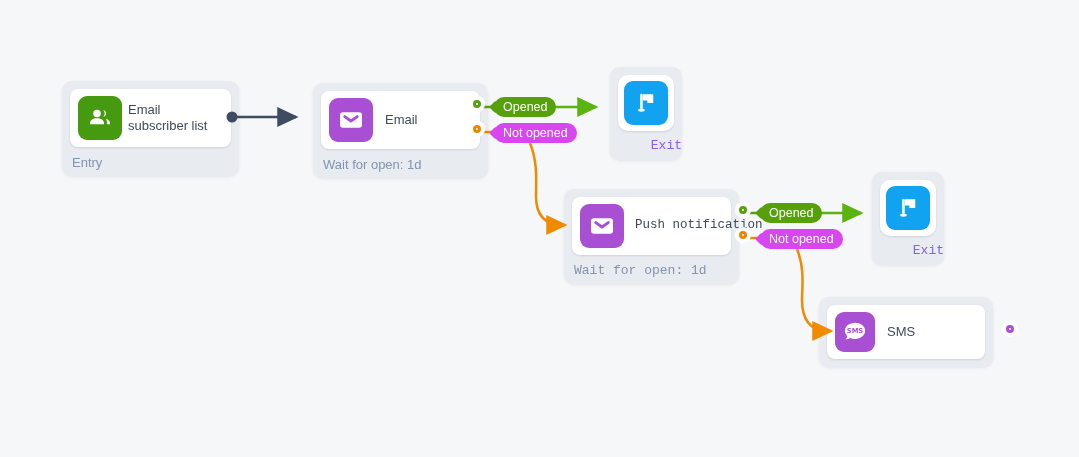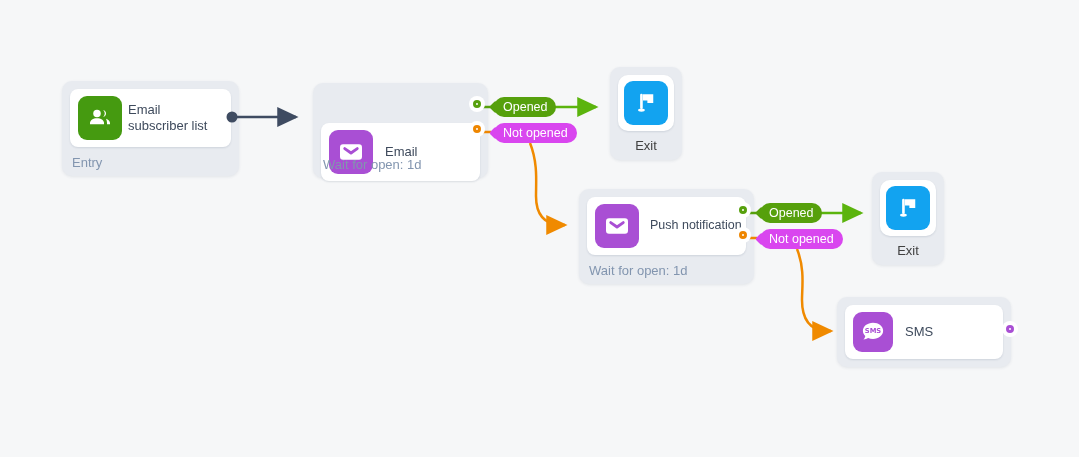--- a/index.html
+++ b/index.html
@@ -28,21 +28,21 @@
   .icon-purple { background:#a94fd4; }
   .icon-blue   { background:#12a3f0; }
   .title { font-size:13px; line-height:1.25; color:#3e4a5c; }
   .nowrap { white-space:nowrap; }
   .sub {
     position:absolute; left:10px; bottom:6px;
     font-size:13px; color:#8295af;text-align:center;
   }
   .exit-label {
     position:absolute; left:0; bottom:7px; width:100%;
-    text-align:center; font-size:13px; color:#404040;
+    text-align:right; font-size:13px; color:#8b5cf6;font-family:Liberation Mono, monospace;
   }
   
   .exit-card {
     position:absolute; left:8px; top:8px; width:56px; height:56px;
     background:#fff; border-radius:10px;
     box-shadow:0 1px 2px rgba(50,70,100,.14);
     display:flex; align-items:center; justify-content:center;
   }
   
   .port {
@@ -119,21 +119,21 @@
           <path d="M14.6 5.5c1.3.4 2.2 1.5 2.2 2.8s-.9 2.4-2.2 2.8a4.3 4.3 0 0 0 0-5.6z"></path>
           <path d="M16.8 12.5c1.9.7 3.2 1.9 3.2 3.5v1h-2.4v-1c0-1.4-.3-2.6-.8-3.5z"></path>
         </svg>
       </span>
       <span class="title" style="max-width:104px;">Email subscriber list</span>
     </div>
     <span class="sub">Entry</span>
   </div>
 
   <div class="node" style="left:313px; top:83px; width:175px; height:95px;">
-    <div class="card" style="width:159px; height:58px;margin-top:32px;">
+    <div class="card" style="width:159px; height:58px;">
       <span class="node-icon icon-purple">
         <svg viewBox="0 0 24 24">
           <rect x="3.2" y="5.8" width="17.6" height="12.4" rx="2.4" fill="#fff"></rect>
           <path d="M7 9.3l5 3.5 5-3.5" fill="none" stroke="#a94fd4" stroke-width="2.3" stroke-linecap="round" stroke-linejoin="round"></path>
         </svg>
       </span>
       <span class="title nowrap">Email</span>
     </div>
     <span class="sub">Wait for open: 1d</span>
   </div>
@@ -148,21 +148,21 @@
         <svg viewBox="0 0 24 24" fill="#fff">
           <path d="M9.6 5h8.2v6.9h-4.7v-1.9H9.6z"></path>
           <rect x="7.3" y="4.6" width="2.1" height="12.2" rx="1"></rect>
           <ellipse cx="8.35" cy="17.6" rx="2.7" ry="1.3"></ellipse>
         </svg>
       </span>
     </div>
     <span class="exit-label">Exit</span>
   </div>
 
-  <div class="node" style="left:579px; top:189px; width:175px; height:95px;">
+  <div class="node" style="left:564px; top:189px; width:175px; height:95px;font-family:Liberation Mono, monospace;">
     <div class="card" style="width:159px; height:58px; gap:11px;">
       <span class="node-icon icon-purple">
         <svg viewBox="0 0 24 24">
           <rect x="3.2" y="5.8" width="17.6" height="12.4" rx="2.4" fill="#fff"></rect>
           <path d="M7 9.3l5 3.5 5-3.5" fill="none" stroke="#a94fd4" stroke-width="2.3" stroke-linecap="round" stroke-linejoin="round"></path>
         </svg>
       </span>
       <span class="title nowrap" style="font-size:12.5px;">Push notification</span>
     </div>
     <span class="sub">Wait for open: 1d</span>
@@ -178,21 +178,21 @@
         <svg viewBox="0 0 24 24" fill="#fff">
           <path d="M9.6 5h8.2v6.9h-4.7v-1.9H9.6z"></path>
           <rect x="7.3" y="4.6" width="2.1" height="12.2" rx="1"></rect>
           <ellipse cx="8.35" cy="17.6" rx="2.7" ry="1.3"></ellipse>
         </svg>
       </span>
     </div>
     <span class="exit-label">Exit</span>
   </div>
 
-  <div class="node" style="left:837px; top:297px; width:174px; height:70px;">
+  <div class="node" style="left:819px; top:297px; width:174px; height:70px;">
     <div class="card" style="width:158px; height:54px;">
       <span class="node-icon icon-purple" style="width:40px; height:40px;">
         <svg viewBox="0 0 24 24">
           <path fill="#fff" d="M12 4.6c-4.5 0-8.1 2.9-8.1 6.4 0 1.6.7 3 1.9 4.1-.1.9-.6 2-1.5 2.9 1.5-.1 2.8-.6 3.8-1.2 1.2.4 2.5.7 3.9.7 4.5 0 8.1-2.9 8.1-6.5S16.5 4.6 12 4.6z"></path>
           <text x="12" y="13.1" text-anchor="middle" font-size="5.4" font-weight="bold" fill="#a94fd4" font-family="DejaVu Sans, sans-serif">SMS</text>
         </svg>
       </span>
       <span class="title nowrap">SMS</span>
     </div>
   </div>

